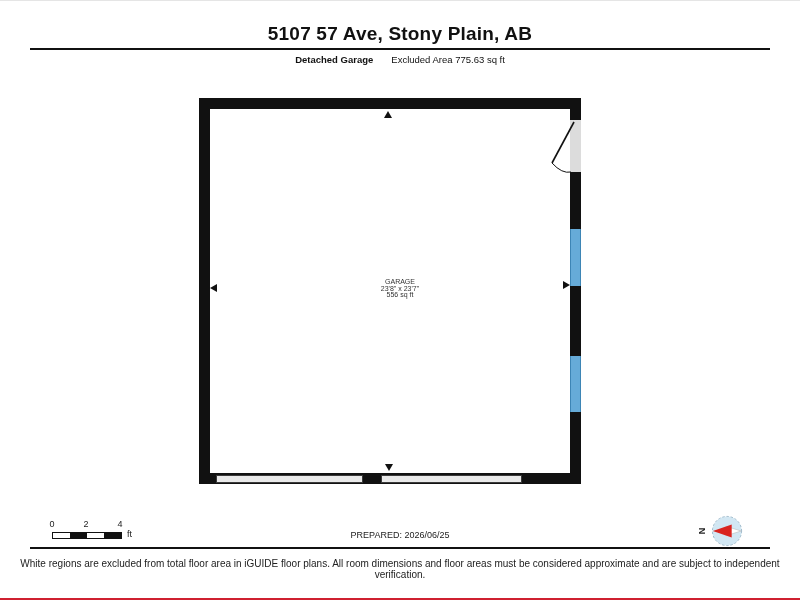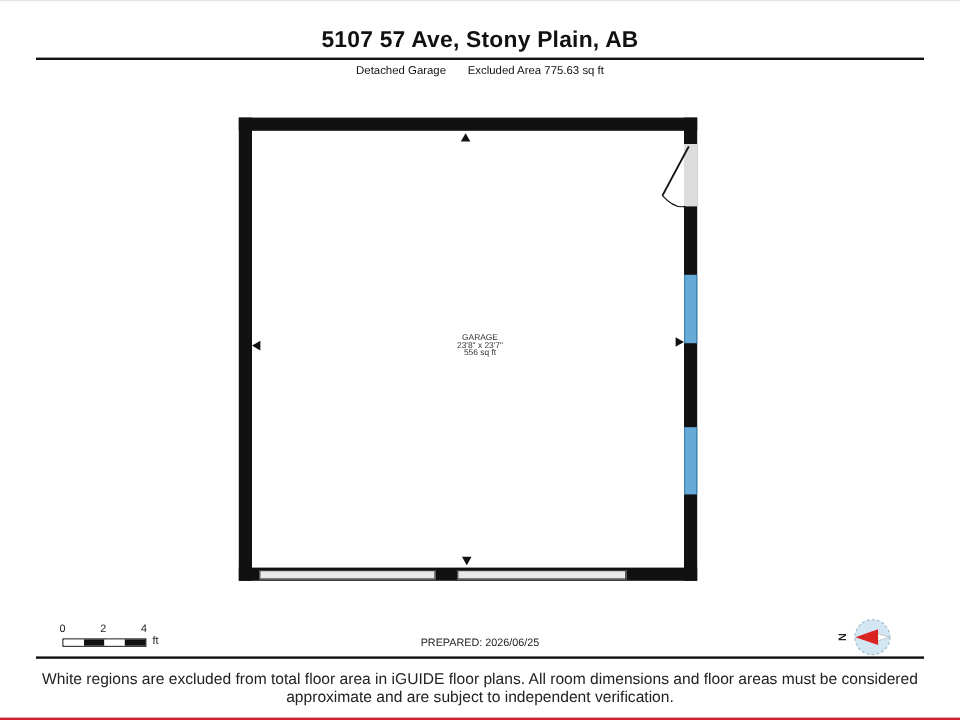--- a/index.html
+++ b/index.html
@@ -4,21 +4,21 @@
 <style>
   html,body{margin:0;padding:0;background:#fff;}
   body{width:800px;height:600px;position:relative;font-family:"Liberation Sans",sans-serif;color:#111;overflow:hidden;}
   .page{position:absolute;inset:0;background:#fff;border-top:1px solid #e5e5e5;padding-left:44px;}
 
   
   .title{position:absolute;top:22px;left:0;width:800px;text-align:center;font-size:19px;font-weight:bold;letter-spacing:.2px;}
   .rule{position:absolute;background:#111;}
   .rule-top{left:30px;top:47px;width:740px;height:2px;}
   .subtitle{position:absolute;top:53px;left:0;width:800px;text-align:center;font-size:9.5px;}
-  .subtitle .flabel{font-weight:normal;margin-right:18px;}
+  .subtitle .flabel{font-weight:bold;margin-right:18px;}
 
   
   .wall{position:absolute;background:#111;}
   .wall-top{left:199px;top:97px;width:382px;height:11px;}
   .wall-bottom{left:199px;top:472px;width:382px;height:11px;}
   .wall-left{left:199px;top:97px;width:11px;height:386px;}
   .wall-right{left:570px;top:97px;width:11px;height:386px;}
 
   
   .door-opening{position:absolute;left:570px;top:119px;width:11px;height:52px;background:#dcdcdc;}
@@ -50,21 +50,21 @@
   .seg-b{background:#111;}
   .scale-unit{position:absolute;left:127px;top:528px;font-size:9px;color:#222;}
 
   .prepared{position:absolute;left:300px;top:529px;width:200px;text-align:center;font-size:9px;color:#222;}
 
   
   .compass{position:absolute;left:711px;top:514px;width:32px;height:32px;}
   .compass-n{position:absolute;left:699px;top:525px;font-size:9px;font-weight:bold;transform:rotate(-90deg);color:#222;}
 
   .rule-footer{left:30px;top:546px;width:740px;height:2px;}
-  .disclaimer{position:absolute;top:557px;left:0;width:800px;text-align:center;font-size:13px;color:#222;}
+  .disclaimer{position:absolute;top:557px;left:0;width:800px;text-align:center;font-size:10px;color:#222;}
 
   .accent-bar{position:absolute;left:0;top:597px;width:800px;height:3px;background:#cf2030;}
 </style>
 </head>
 <body>
 
 <div class="page">
 
   <div class="title">5107 57 Ave, Stony Plain, AB</div>
   <div class="rule rule-top"></div>

